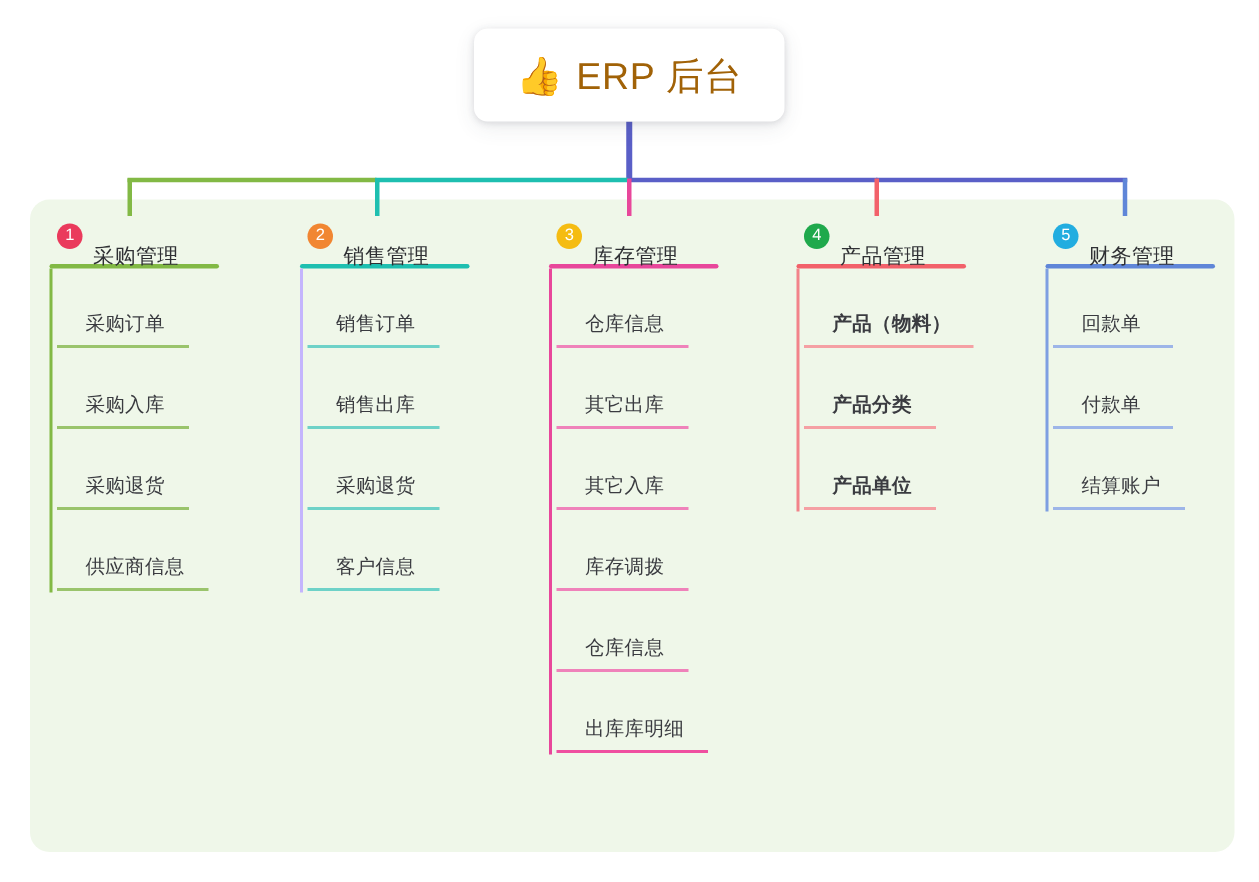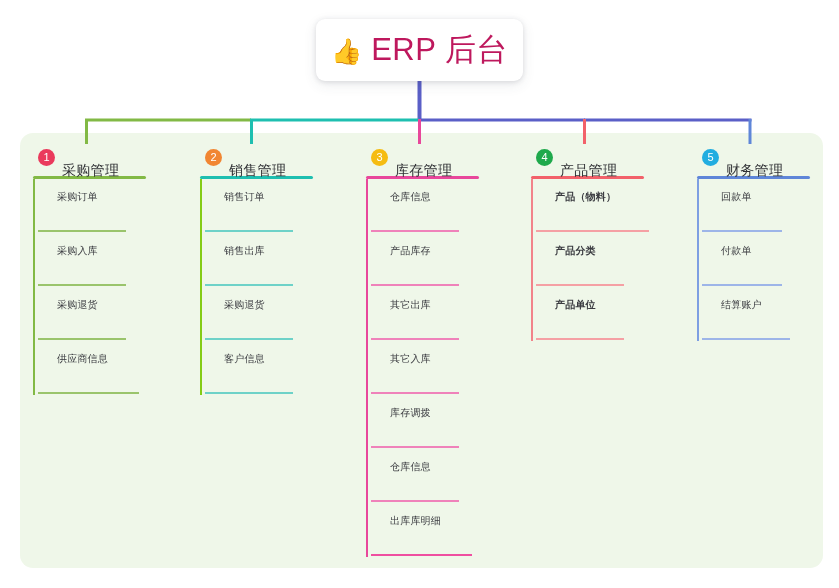--- a/index.html
+++ b/index.html
@@ -57,22 +57,22 @@
     gap: 9px;
     box-sizing: border-box;
   }
   .root-emoji {
     font-size: 25px;
     line-height: 1;
     display: inline-block;
     transform: translateY(1px);
   }
   .root-title {
-    font-size: 31px;
-    color: #be185d;
+    font-size: 25px;
+    color: #a16207;
     letter-spacing: 0.5px;
     white-space: nowrap;
   }
 
   
   .branch {
     position: absolute;
     top: 145px;
   }
   .branch-head {
@@ -112,22 +112,22 @@
     margin-top: 0px;
   }
   .sub {
     position: relative;
     height: 54px;
     box-sizing: border-box;
   }
   .sub-label {
     position: absolute;
     left: 22px;
-    top: 11px;
-    font-size: 10px;
+    top: 28px;
+    font-size: 13px;
     color: #3a3b40;
     white-space: nowrap;
     letter-spacing: 0.2px;
   }
   .sub-rule {
     position: absolute;
     left: 3px;
     top: 51px;
     height: 1.6px;
   }
@@ -185,21 +185,21 @@
       </div>
     </div>
   </div>
 
   <div class="branch" style="left:200px;width:146px;">
     <div class="branch-head">
       <span class="badge" style="background:#f18632;">2</span>
       <span class="branch-title">销售管理</span>
     </div>
     <div class="branch-rule" style="background:#1ebfb0;width:113px;"></div>
-    <div class="subs" style="border-left:2px solid #84cc16;text-decoration:underline;">
+    <div class="subs" style="border-left:2px solid #c4b5fd;text-decoration:underline;">
       <div class="sub">
         <span class="sub-label">销售订单</span>
         <span class="sub-rule" style="background:#6ed2c8;width:88px;"></span>
       </div>
       <div class="sub">
         <span class="sub-label">销售出库</span>
         <span class="sub-rule" style="background:#6ed2c8;width:88px;"></span>
       </div>
       <div class="sub">
         <span class="sub-label">采购退货</span>
@@ -217,24 +217,20 @@
       <span class="badge" style="background:#f5bc12;">3</span>
       <span class="branch-title">库存管理</span>
     </div>
     <div class="branch-rule" style="background:#e8479b;width:113px;"></div>
     <div class="subs" style="border-left:2px solid #e8479b;">
       <div class="sub">
         <span class="sub-label">仓库信息</span>
         <span class="sub-rule" style="background:#ef82ba;width:88px;"></span>
       </div>
       <div class="sub">
-        <span class="sub-label">产品库存</span>
-        <span class="sub-rule" style="background:#ef82ba;width:88px;"></span>
-      </div>
-      <div class="sub">
         <span class="sub-label">其它出库</span>
         <span class="sub-rule" style="background:#ef82ba;width:88px;"></span>
       </div>
       <div class="sub">
         <span class="sub-label">其它入库</span>
         <span class="sub-rule" style="background:#ef82ba;width:88px;"></span>
       </div>
       <div class="sub">
         <span class="sub-label">库存调拨</span>
         <span class="sub-rule" style="background:#ef82ba;width:88px;"></span>

